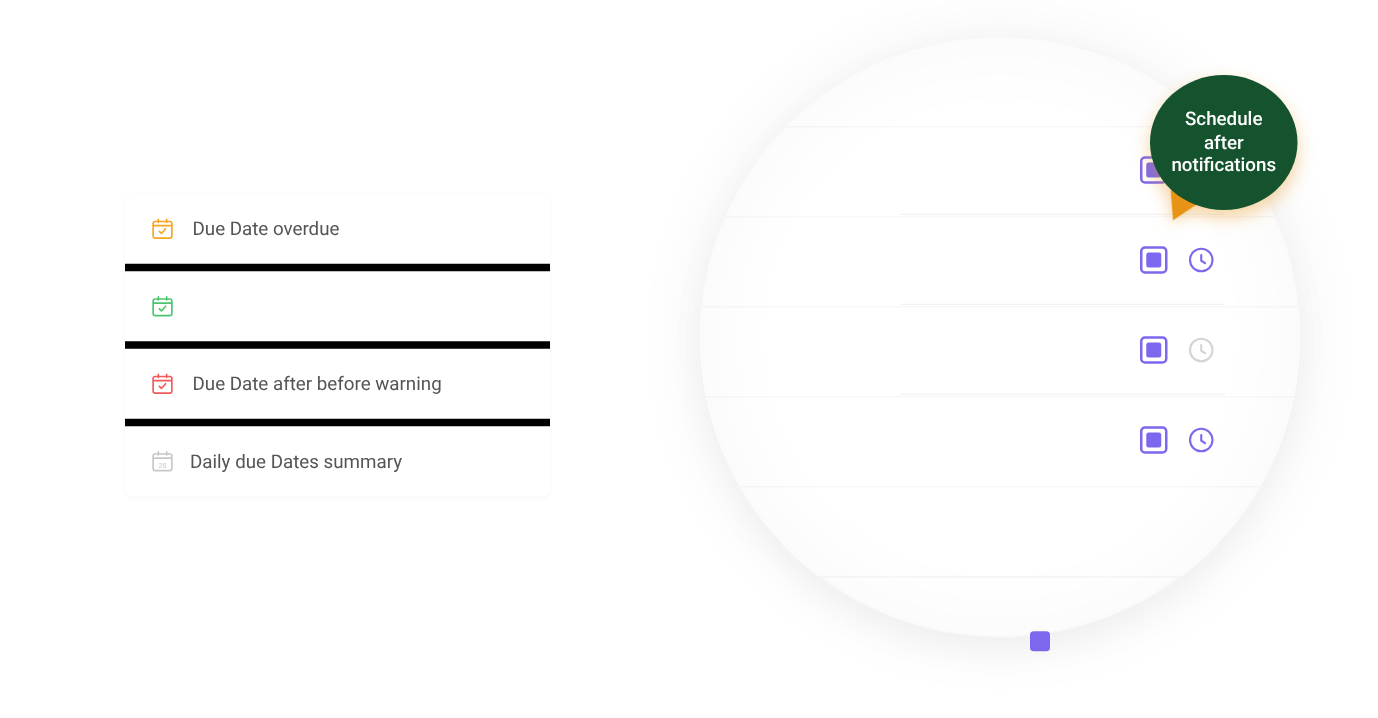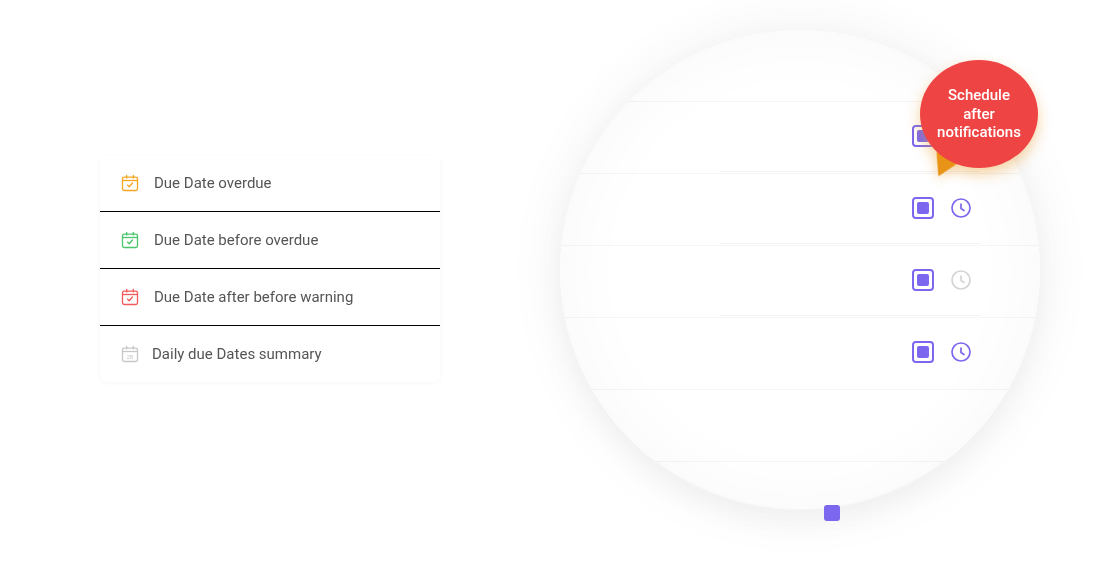--- a/index.html
+++ b/index.html
@@ -20,21 +20,21 @@
       width: 340px;
       background: #fff;
       border-radius: 6px;
       box-shadow: 0 1px 4px rgba(0,0,0,0.04);
     }
     .settings-row {
       display: flex;
       align-items: center;
       gap: 14px;
       padding: 18px 20px;
-      border-bottom: 1px solid #000000;
+      border-bottom: 6px solid #000000;
       font-size: 15px;
       color: #555;
     }
     .settings-row:last-child { border-bottom: none; gap: 12px; }
     .row-icon { width: 20px; height: 20px; flex-shrink: 0; }
 
     
     .lens-wrap {
       position: absolute;
       left: 560px;
@@ -125,21 +125,21 @@
       position: absolute;
       left: 920px;
       top: 60px;
       width: 130px;
       height: 120px;
       z-index: 10;
     }
     .callout-bubble {
       width: 118px;
       height: 108px;
-      background: #ef4444;
+      background: #14532d;
       border-radius: 50%;
       display: flex;
       align-items: center;
       justify-content: center;
       text-align: center;
       color: #fff;
       font-size: 15px;
       line-height: 1.25;
       font-weight: 500;
       padding: 8px;
@@ -191,21 +191,20 @@
 
   <div class="settings-row">
     <span class="row-icon">
       <svg viewBox="0 0 24 24" fill="none">
           <rect x="3" y="5" width="18" height="16" rx="2" stroke="#4cc66d" stroke-width="1.6"></rect>
           <path d="M3 9h18" stroke="#4cc66d" stroke-width="1.6"></path>
           <path d="M8 3v3M16 3v3" stroke="#4cc66d" stroke-width="1.6" stroke-linecap="round"></path>
           <path d="M9 14.5l2 2 4-4.5" stroke="#4cc66d" stroke-width="1.6" stroke-linecap="round" stroke-linejoin="round"></path>
         </svg>
     </span>
-    <span>Due Date before overdue</span>
   </div>
 
   <div class="settings-row">
     <span class="row-icon">
       <svg viewBox="0 0 24 24" fill="none">
           <rect x="3" y="5" width="18" height="16" rx="2" stroke="#f15b5b" stroke-width="1.6"></rect>
           <path d="M3 9h18" stroke="#f15b5b" stroke-width="1.6"></path>
           <path d="M8 3v3M16 3v3" stroke="#f15b5b" stroke-width="1.6" stroke-linecap="round"></path>
           <path d="M9 14.5l2 2 4-4.5" stroke="#f15b5b" stroke-width="1.6" stroke-linecap="round" stroke-linejoin="round"></path>
         </svg>

